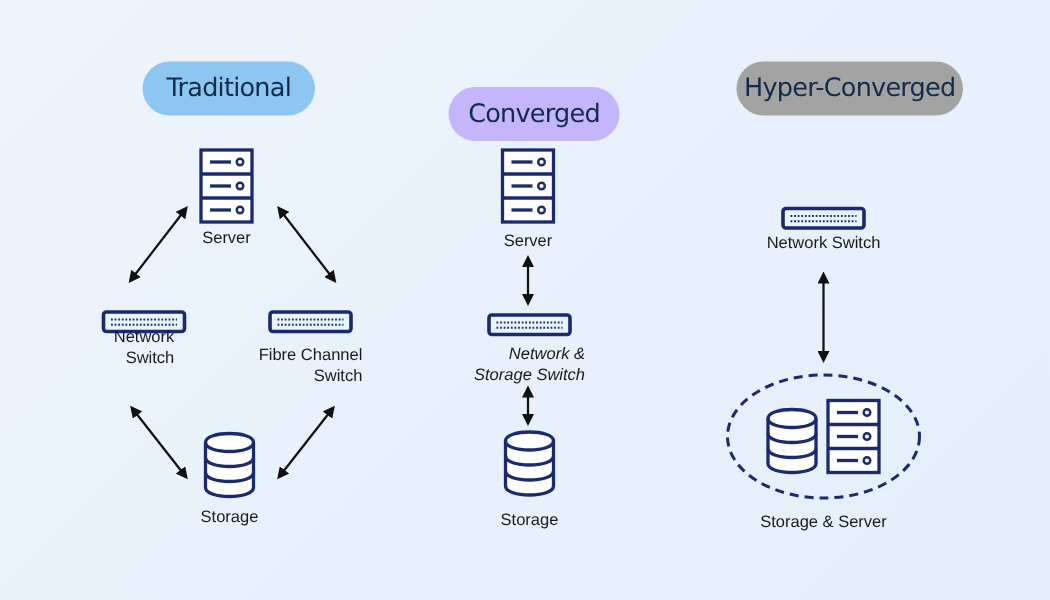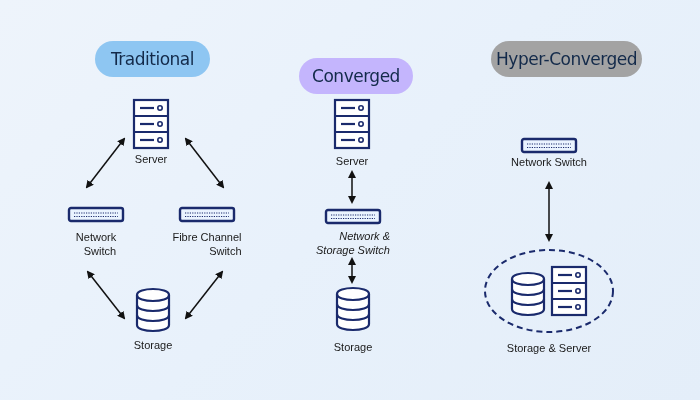--- a/index.html
+++ b/index.html
@@ -60,21 +60,21 @@
   <line x1="352" y1="259" x2="352" y2="282" stroke="#111" stroke-width="1.5" marker-start="url(#ah)" marker-end="url(#ah)"></line>
 
   <use href="#switch" x="522" y="139"></use>
   <line x1="549" y1="183" x2="549" y2="240" stroke="#111" stroke-width="1.5" marker-start="url(#ah)" marker-end="url(#ah)"></line>
   <ellipse cx="549" cy="291" rx="64" ry="41" fill="none" stroke="#1a2a6c" stroke-width="2" stroke-dasharray="6,4"></ellipse>
   <use href="#storage" x="512" y="273"></use>
   <use href="#server" x="552" y="267"></use>
 </svg>
 
 <div class="lbl" style="left:151px;top:152px;">Server</div>
-<div class="lbl" style="left:96px;top:230px;white-space:pre;">Network
+<div class="lbl" style="left:96px;top:218px;white-space:pre;">Network
 Switch</div>
 <div class="lbl" style="left:207px;top:230px;white-space:pre;">Fibre Channel
 Switch</div>
 <div class="lbl" style="left:153px;top:338px;">Storage</div>
 
 <div class="lbl" style="left:352px;top:154px;">Server</div>
 <div class="lbl" style="left:353px;top:229px;white-space:pre;font-style:italic;">Network &amp;
 Storage Switch</div>
 <div class="lbl" style="left:353px;top:340px;">Storage</div>
 

